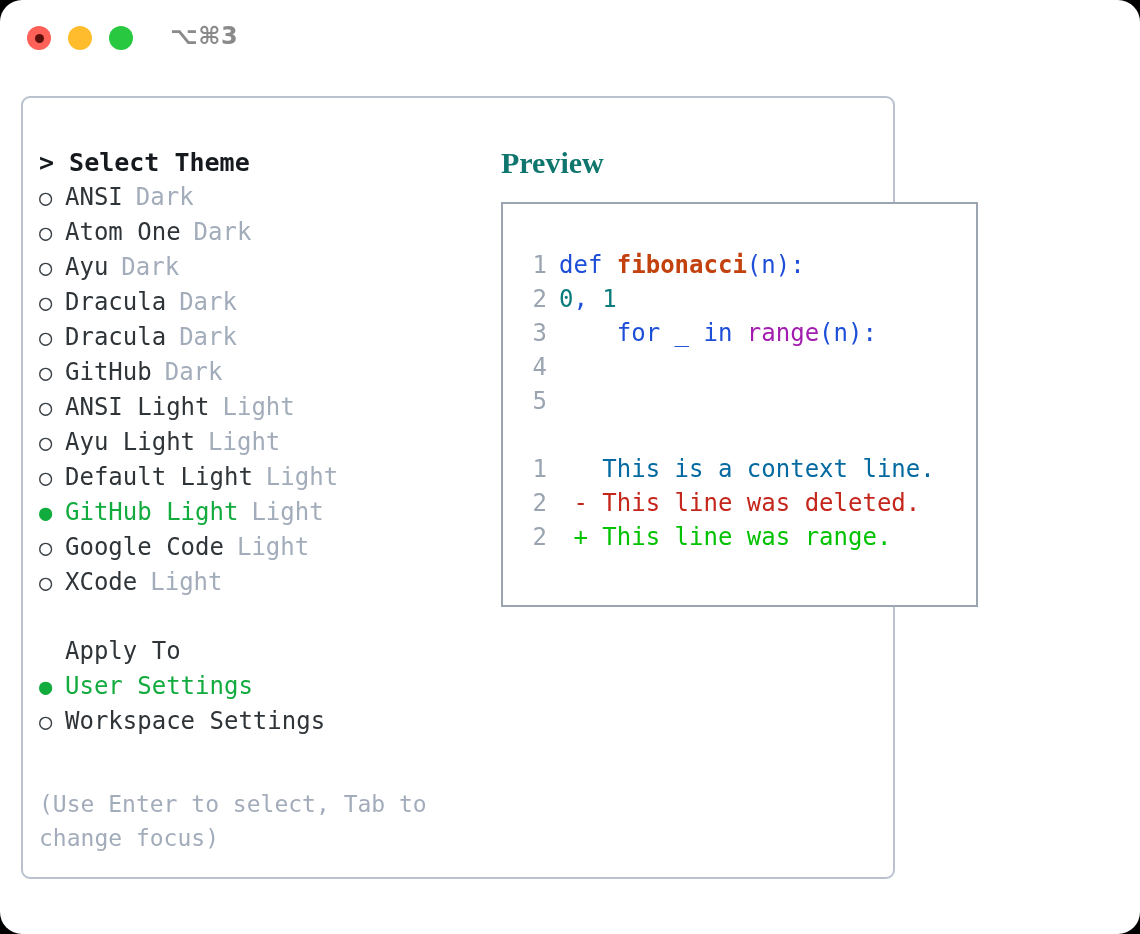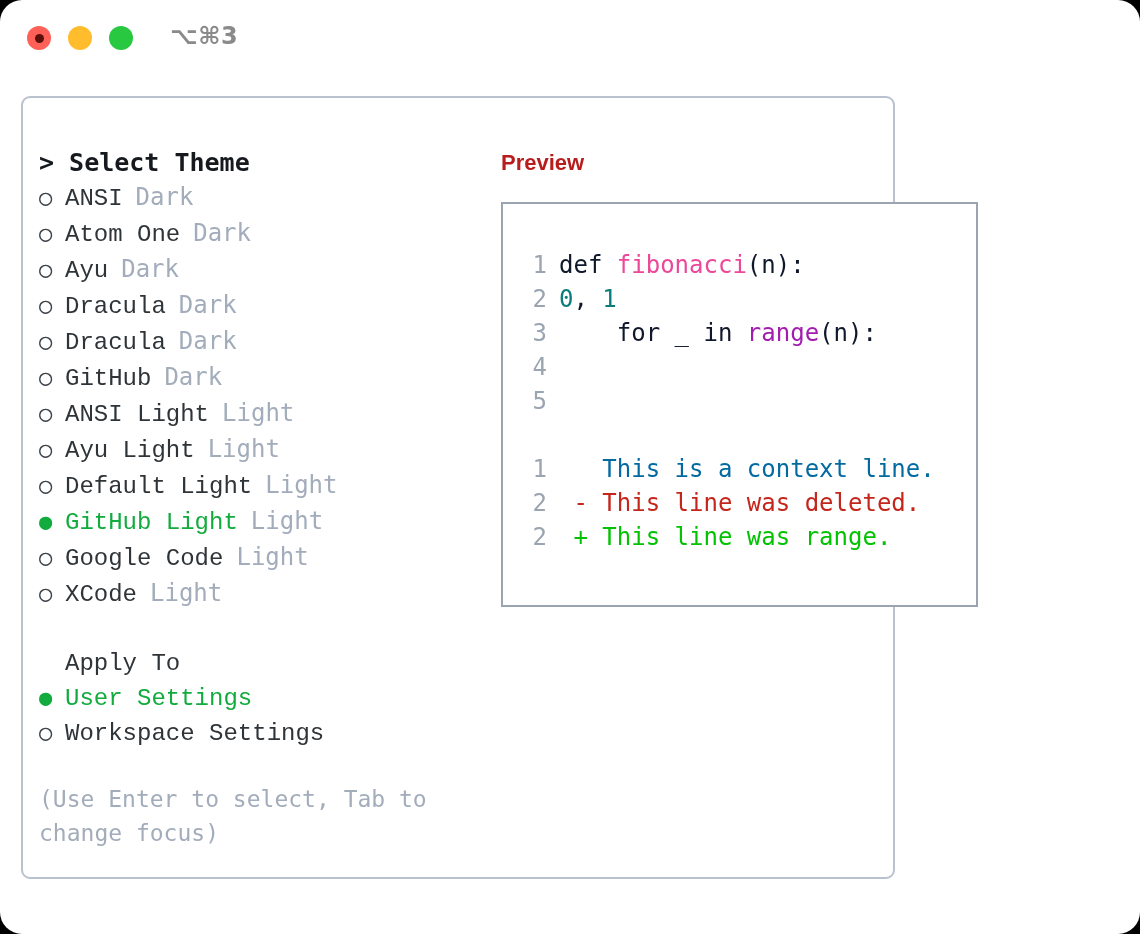--- a/index.html
+++ b/index.html
@@ -119,44 +119,44 @@
     white-space: pre;
   }
   .bullet {
     width: 26px;
     flex: 0 0 26px;
     font-size: 22px;
     color: #3b4248;
   }
   .row.selected .bullet { color: #12ab3e; }
   .row.selected .label  { color: #12ab3e; }
-  .label { color: #2f3438; font-family: Liberation Mono, monospace; }
+  .label { color: #2f3438; }
   .suffix {
     color: #a2acba;
     margin-left: 13px;
   }
   .row.no-bullet .bullet { color: transparent; }
 
   .group-gap { height: 34px; }
 
   .hint {
-    margin-top: 31px;
+    margin-top: 48px;
     font-family: "DejaVu Sans Mono", monospace;
     font-size: 23px;
     line-height: 34px;
     color: #a2acba;
     width: 408px;
   }
 
   
   .preview-title {
-    font-family: Liberation Sans, sans-serif;
-    font-size: 22px;
+    font-family: Liberation Serif, serif;
+    font-size: 30px;
     font-weight: bold;
-    color: #b91c1c;
+    color: #0f766e;
     line-height: 34px;
   }
   .code-box {
     margin-top: 22px;
     width: 477px;
     height: 405px;
     border: 2px solid #9aa5b1;
     box-sizing: border-box;
     background: #ffffff;
     padding: 44px 0 0 18px;
@@ -168,22 +168,22 @@
     line-height: 34px;
     white-space: pre;
   }
   .ln {
     width: 26px;
     flex: 0 0 26px;
     text-align: right;
     color: #9aa5b1;
     margin-right: 12px;
   }
-  .code-text { color: #0f172a; }
-  .tok-fn   { color: #ec4899; }
+  .code-text { color: #1d4ed8; }
+  .tok-fn   { color: #c2410c; font-weight: bold; }
   .tok-num  { color: #0b7c7c; }
   .tok-call { color: #a21caf; }
   .tok-ctx  { color: #0369a1; }
   .tok-del  { color: #c4261b; }
   .tok-add  { color: #02c202; }
   .code-gap { height: 34px; }
 </style>
 </head>
 <body>
 

